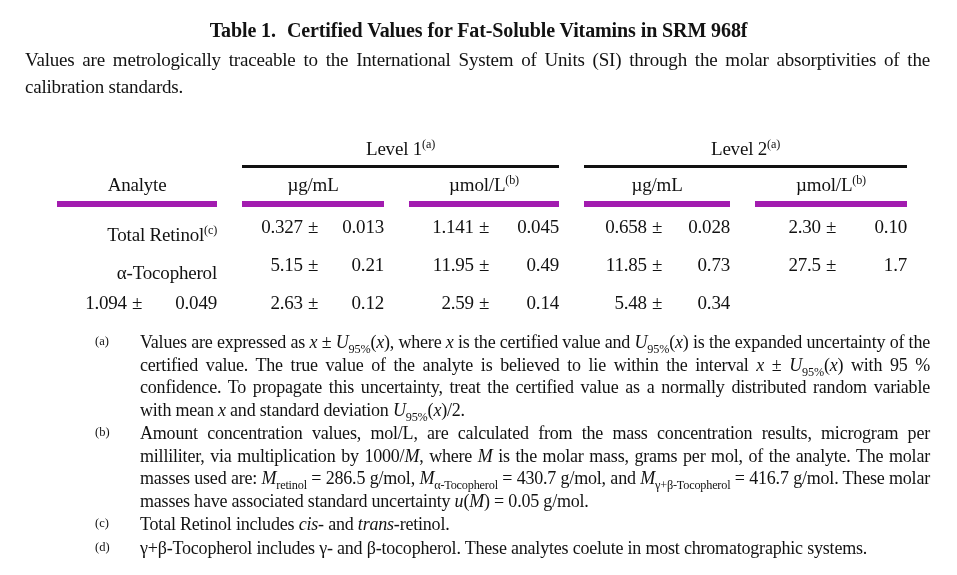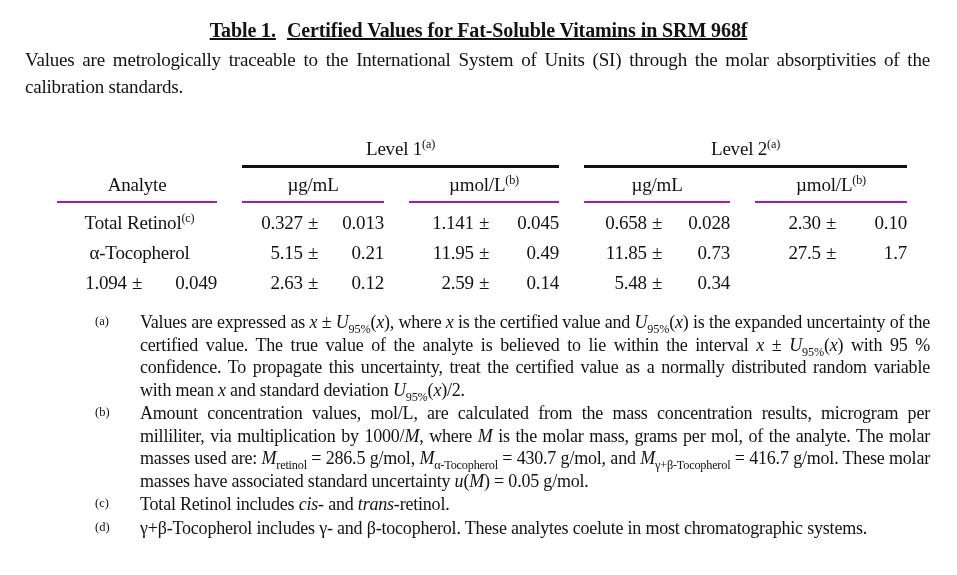--- a/index.html
+++ b/index.html
@@ -11,21 +11,20 @@
   .page { width: 957px; height: 575px; position: relative; }
 
   
   .title {
     margin-top: 18px;
     text-align: center;
     font-weight: bold;
     font-size: 20px;
     line-height: 24px;
     letter-spacing: -0.1px;
-    text-decoration: underline;
   }
   .title .t2 { margin-left: 11px; }
   .subtitle {
     margin: 4px 27px 0 25px;
     font-size: 19px;
     line-height: 27px;
     text-align: justify;
     letter-spacing: -0.2px;
   }
 
@@ -42,25 +41,25 @@
   .spanner {
     text-align: center;
     padding-bottom: 3px;
     border-bottom: 3px solid #111;
   }
   .spanner.lv1 { grid-column: 2 / 4; }
   .spanner.lv2 { grid-column: 4 / 6; }
   .colhead {
     text-align: center;
     padding: 4px 0 3px 0;
-    border-bottom: 2px solid #a21caf;
+    border-bottom: 6px solid #a21caf;
   }
   .drow { line-height: 30px; height: 30px; }
   .drow.rt { height: 35px; padding-top: 5px; }
-  .analyte-cell { text-align: center; padding-left: 5px; }
+  .analyte-cell { text-align: right; padding-left: 5px; margin-top: 8px; }
   .num { display: flex; }
   .num .v { flex: 1; text-align: right; }
   .num .pm { margin: 0 5px; }
   .num .u { flex: 1; text-align: right; }
 
   sup { font-size: 0.64em; line-height: 0; vertical-align: super; }
   sub { font-size: 0.68em; line-height: 0; vertical-align: sub; }
   em { font-style: italic; }
 
   

